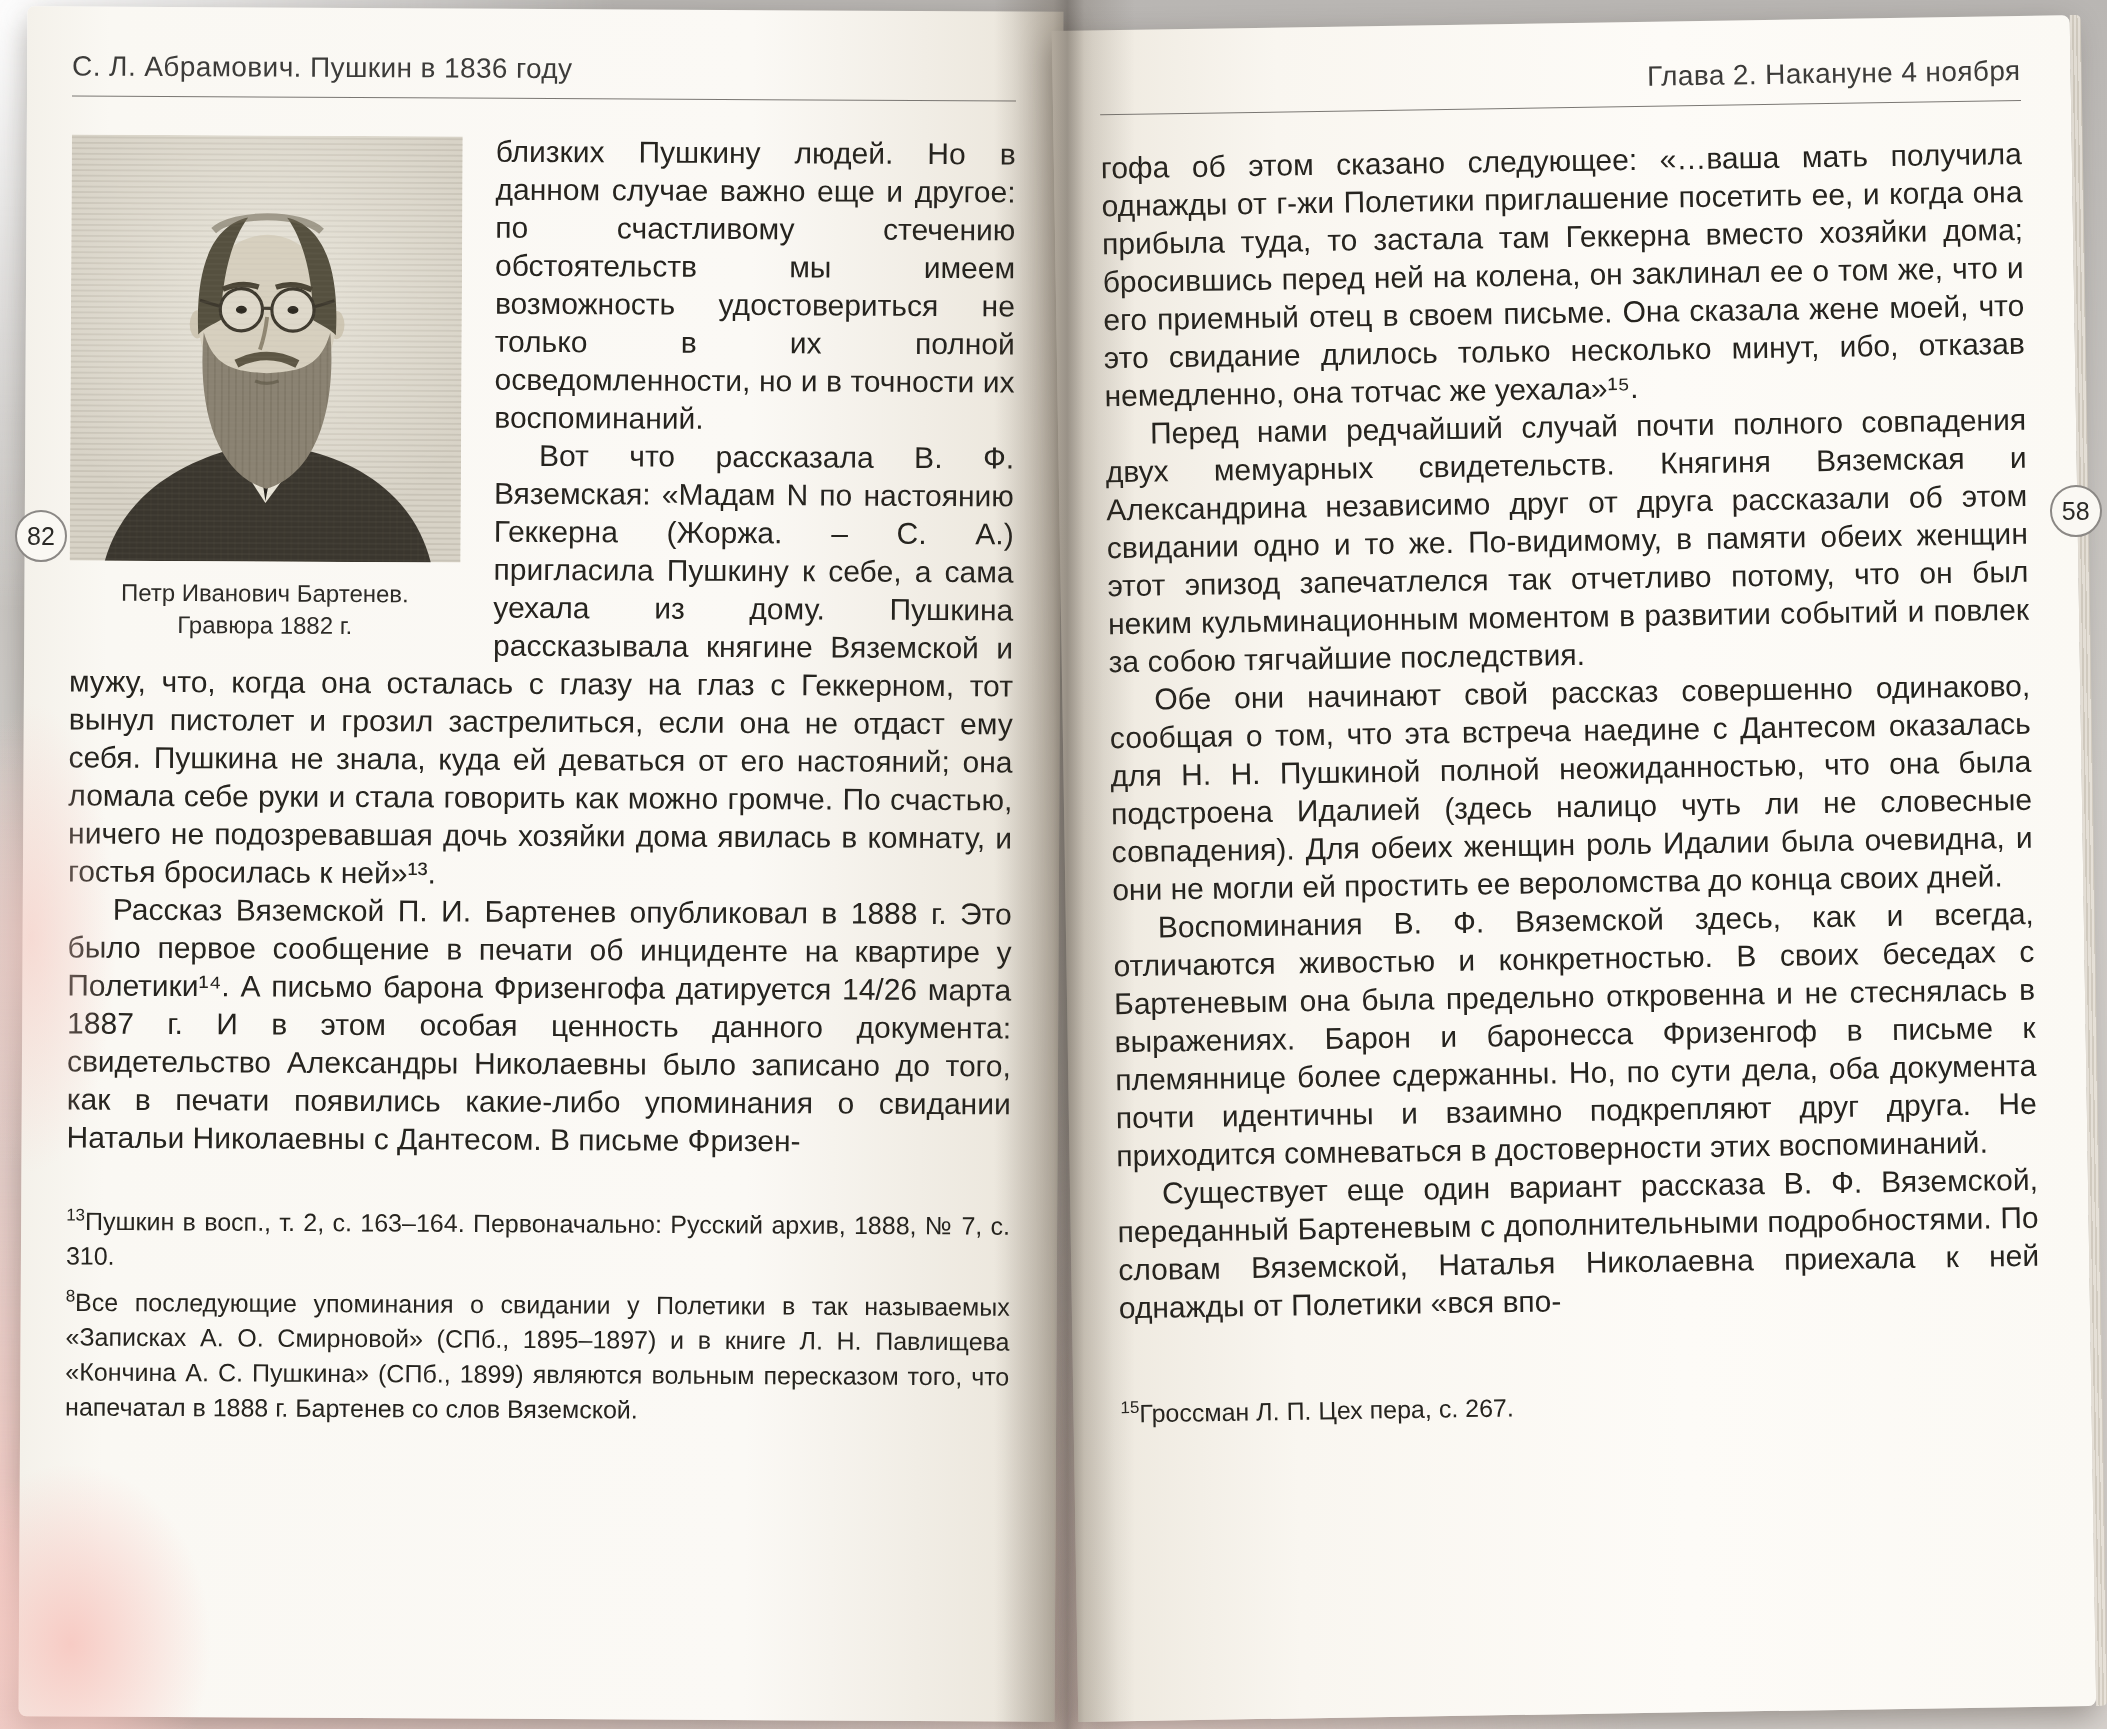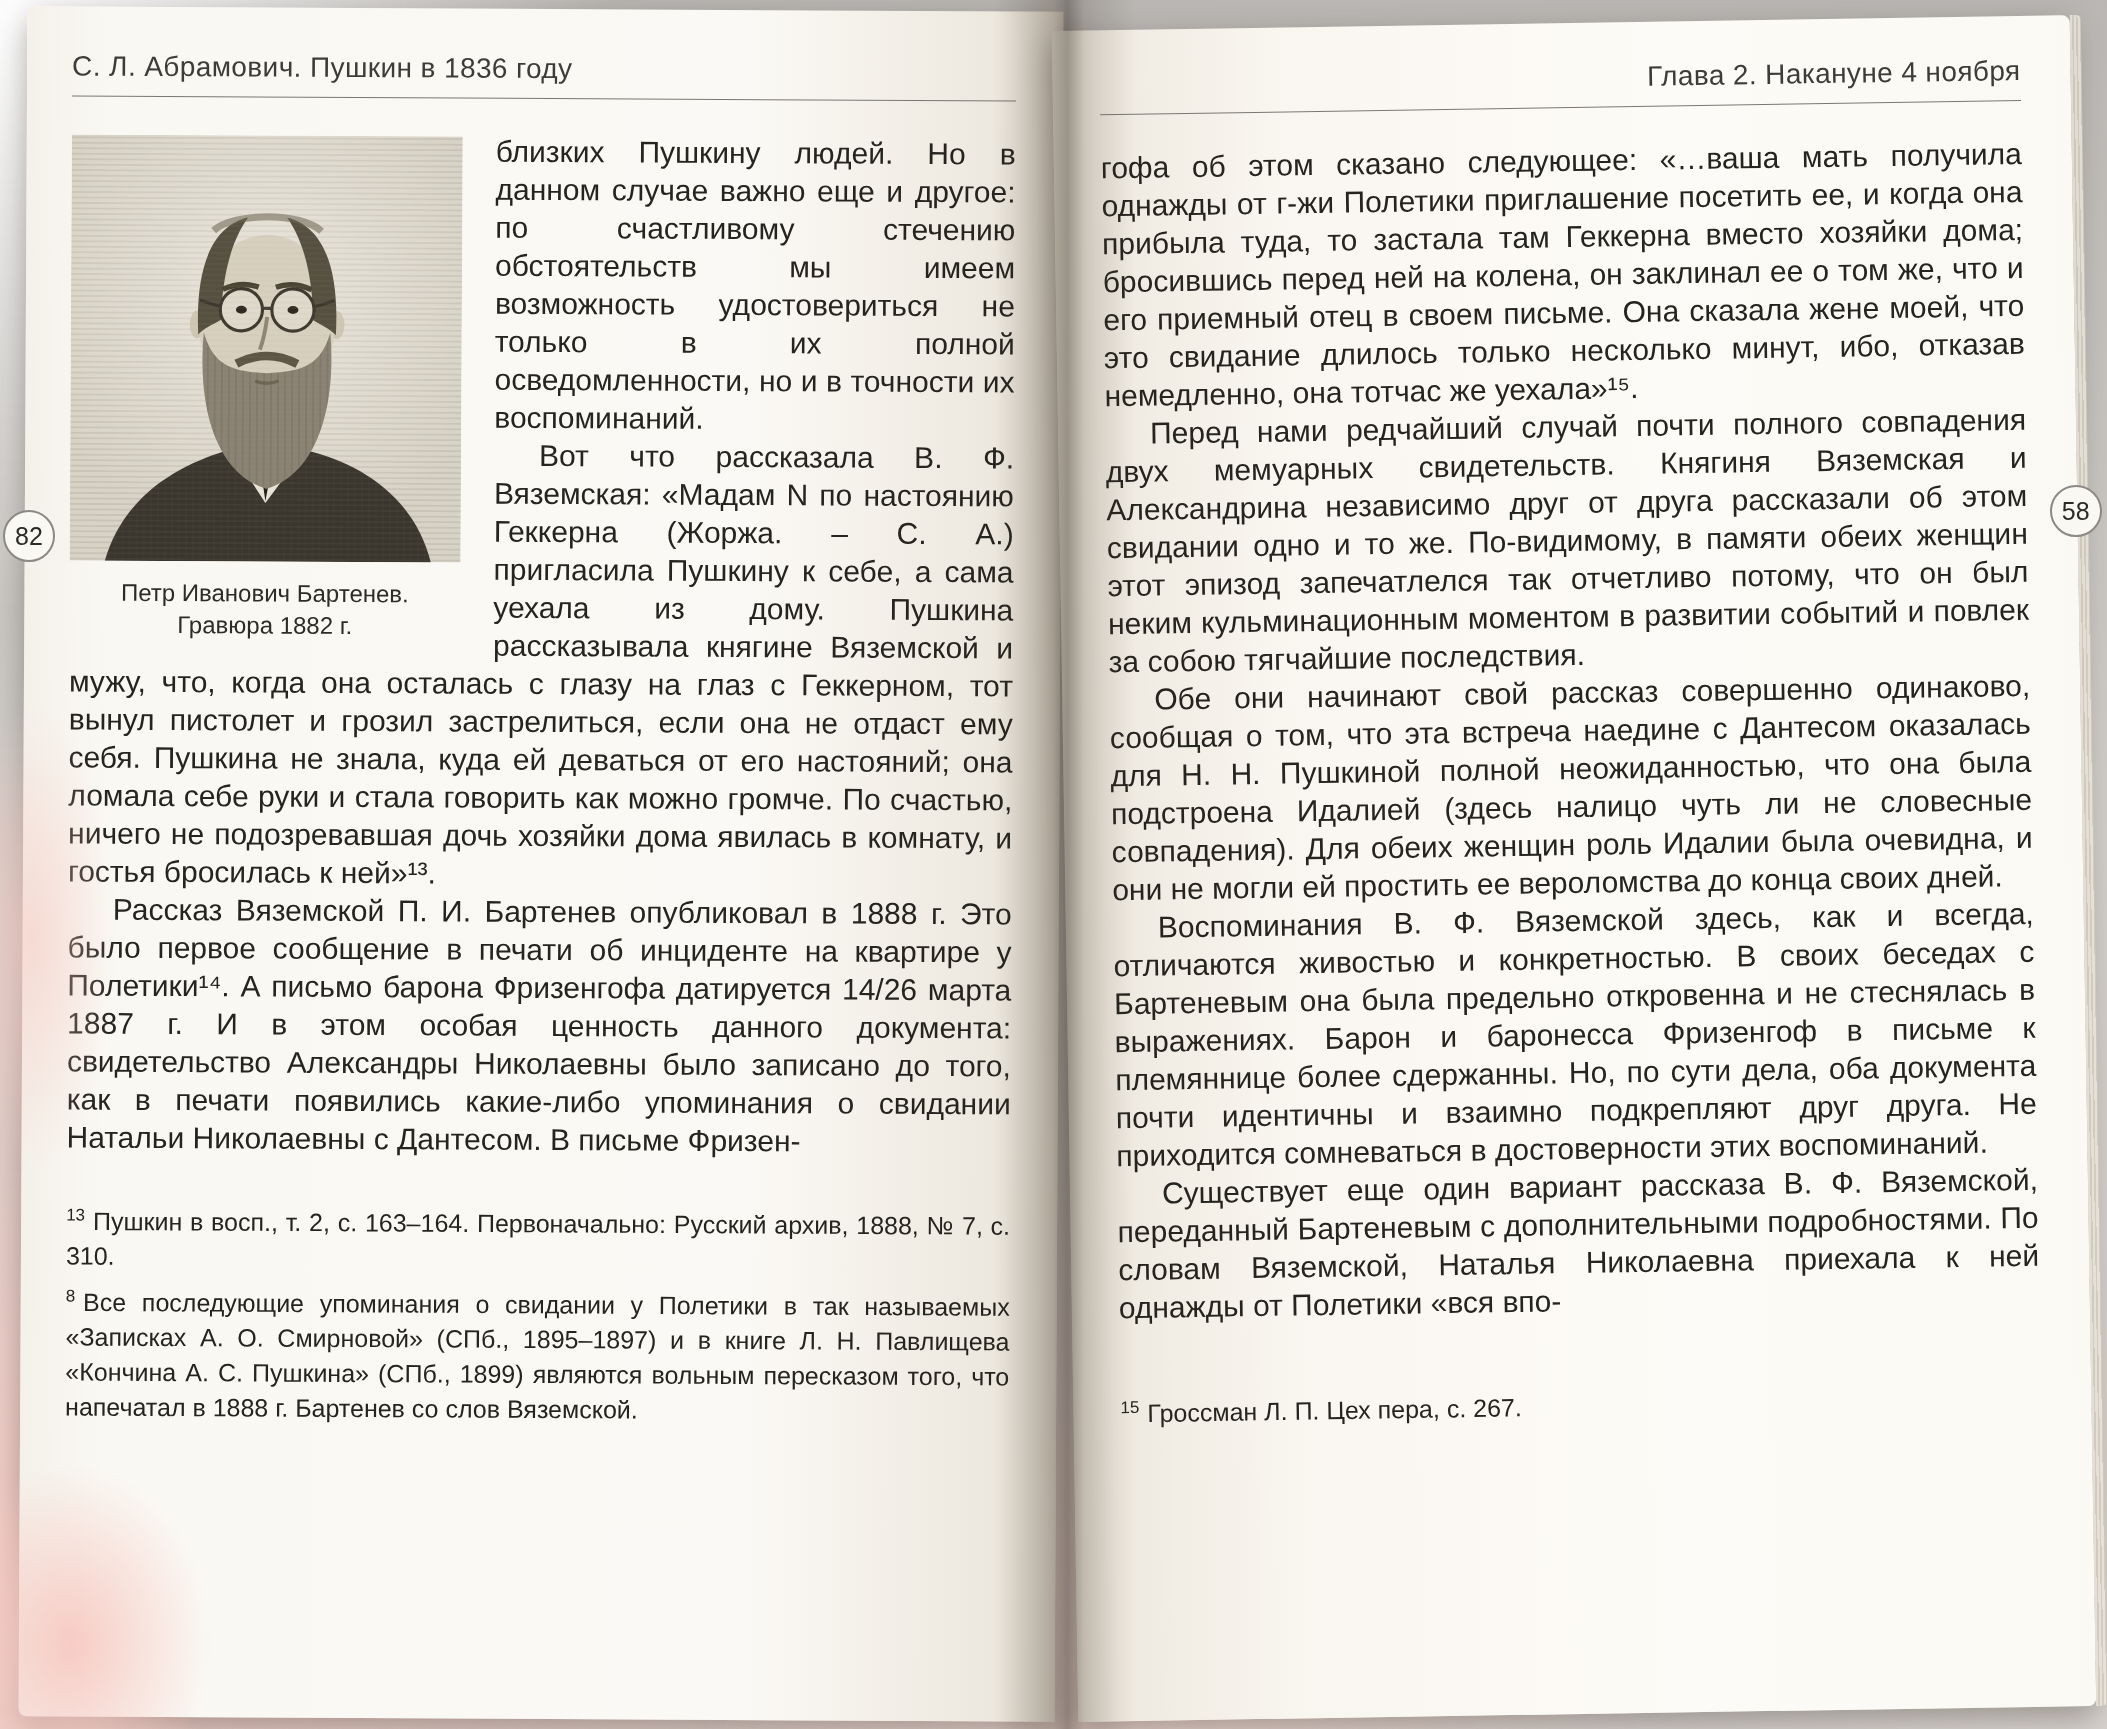--- a/index.html
+++ b/index.html
@@ -50,29 +50,29 @@
   figure.portrait{
     float:left;width:391px;margin:4.7px 33px 9.4px 0;padding:0;
   }
   .engraving{display:block;width:391px;height:426px;}
   .fig-caption{
     margin-top:15.6px;text-align:center;font-size:24px;line-height:32px;color:#2e2c28;
   }
 
   .footnotes{clear:both;margin-top:41px;font-size:25px;line-height:35px;color:#26241f;text-align:justify;}
   .footnotes p{margin:0 0 4.7px 0;}
-  .footnotes sup{font-size:17px;margin-right:8px;}
+  .footnotes sup{font-size:17px;margin-right:0;}
   .footnotes-right{margin-top:63px;}
 
   .pgnum{
     position:absolute;width:52px;height:52px;border:2.3px solid #8b8885;border-radius:50%;
     background:#faf8f3;display:flex;align-items:center;justify-content:center;
     font-size:25px;color:#2b2a27;box-sizing:border-box;z-index:6;
   }
-  .pgnum-left{left:3px;top:510px;text-align:center;}
+  .pgnum-left{left:15px;top:510px;text-align:center;}
   .pgnum-right{right:6.3px;top:485px;}
 
   .gutter-shadow{
     position:absolute;left:994px;top:0;width:141px;height:1730px;z-index:5;pointer-events:none;
     background:linear-gradient(to right, rgba(0,0,0,0) 0%, rgba(70,58,44,0.28) 42%, rgba(42,33,24,0.38) 52%, rgba(70,58,44,0.18) 64%, rgba(0,0,0,0) 100%);
   }
   .thumb{
     position:absolute;pointer-events:none;z-index:7;
     background:radial-gradient(closest-side, rgba(247,201,194,0.95), rgba(247,201,194,0));
   }

